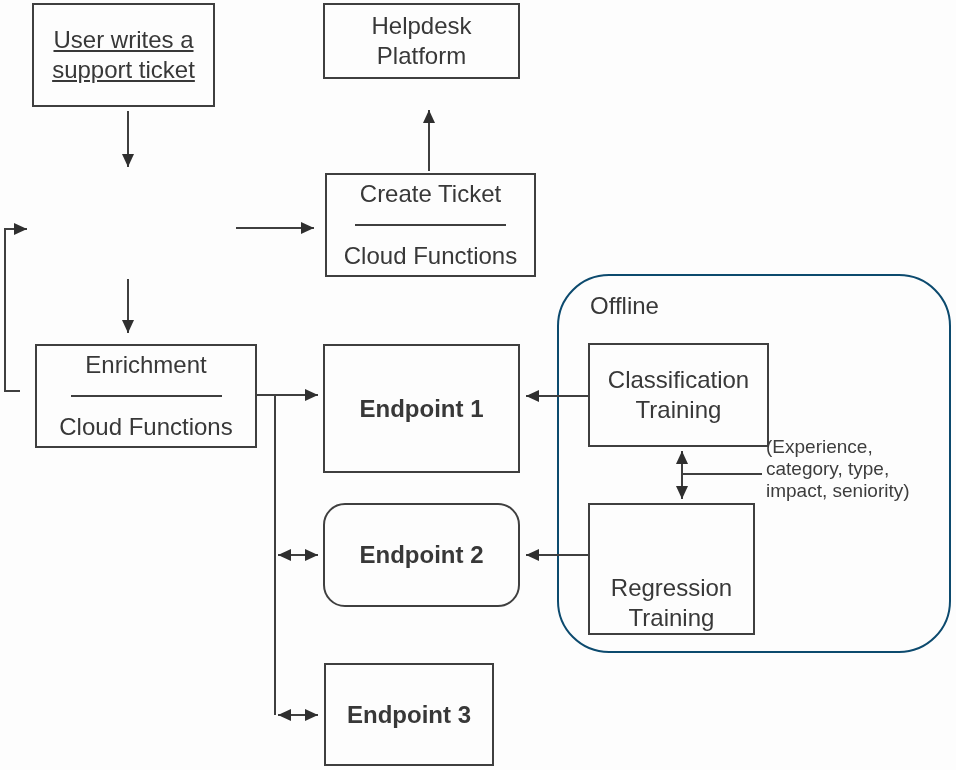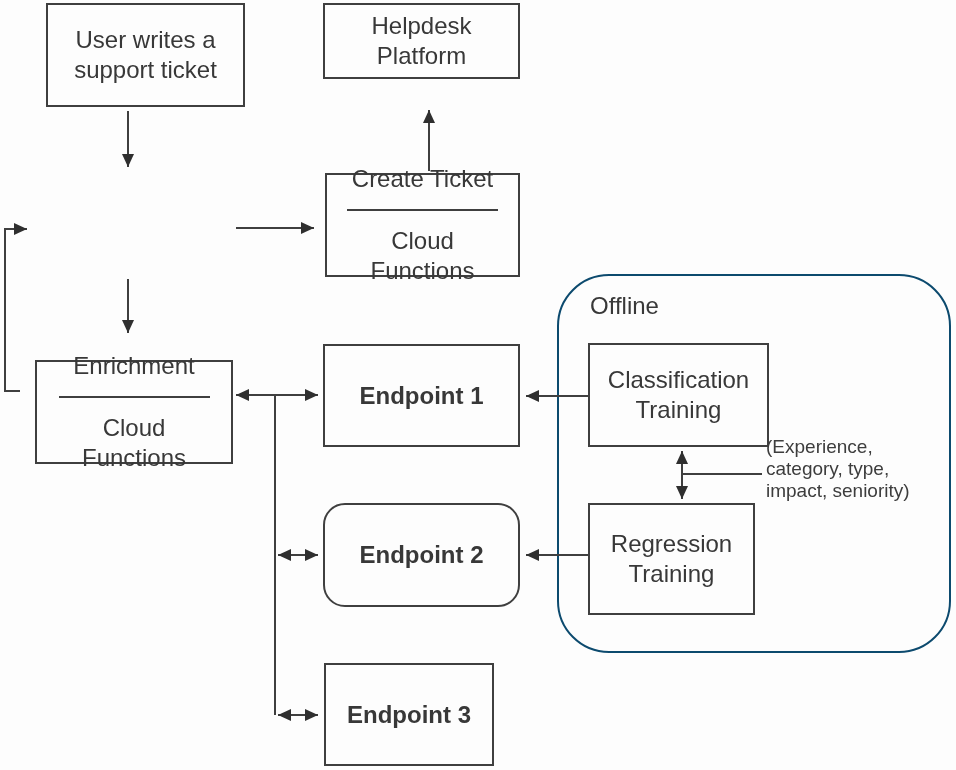--- a/index.html
+++ b/index.html
@@ -77,30 +77,30 @@
     left: 766px;
     top: 436px;
     width: 196px;
     font-size: 19px;
     line-height: 22px;
     text-align: left;
     color: #3d3d3d;
     z-index: 3;
   }
   
-  .n-user        { left: 46px;  top: 3px;   width: 199px; height: 104px; }
+  .n-user        { left: 32px;  top: 3px;   width: 183px; height: 104px; text-decoration: underline; }
   .n-helpdesk    { left: 323px; top: 3px;   width: 197px; height: 76px; }
   .n-firebase    { left: 33px;  top: 172px; width: 199px; height: 105px; }
-  .n-create      { left: 325px; top: 173px; width: 195px; height: 104px; }
-  .n-enrichment  { left: 35px;  top: 344px; width: 198px; height: 104px; margin-top: 16px; }
-  .n-endpoint1   { left: 323px; top: 344px; width: 197px; height: 103px; }
+  .n-create      { left: 325px; top: 173px; width: 211px; height: 104px; }
+  .n-enrichment  { left: 35px;  top: 344px; width: 222px; height: 104px; }
+  .n-endpoint1   { left: 323px; top: 344px; width: 197px; height: 129px; }
   .n-endpoint2   { left: 323px; top: 503px; width: 197px; height: 104px; border-radius: 22px; }
   .n-endpoint3   { left: 324px; top: 663px; width: 170px; height: 103px; }
   .n-class       { left: 588px; top: 343px; width: 181px; height: 104px; }
-  .n-regress     { left: 588px; top: 503px; width: 167px; height: 112px; }
+  .n-regress     { left: 588px; top: 503px; width: 167px; height: 132px; justify-content: flex-end; }
 </style>
 </head>
 <body>
 
 <div class="stage">
 
   <div class="group">
     <span class="group-label">Offline</span>
   </div>
 

